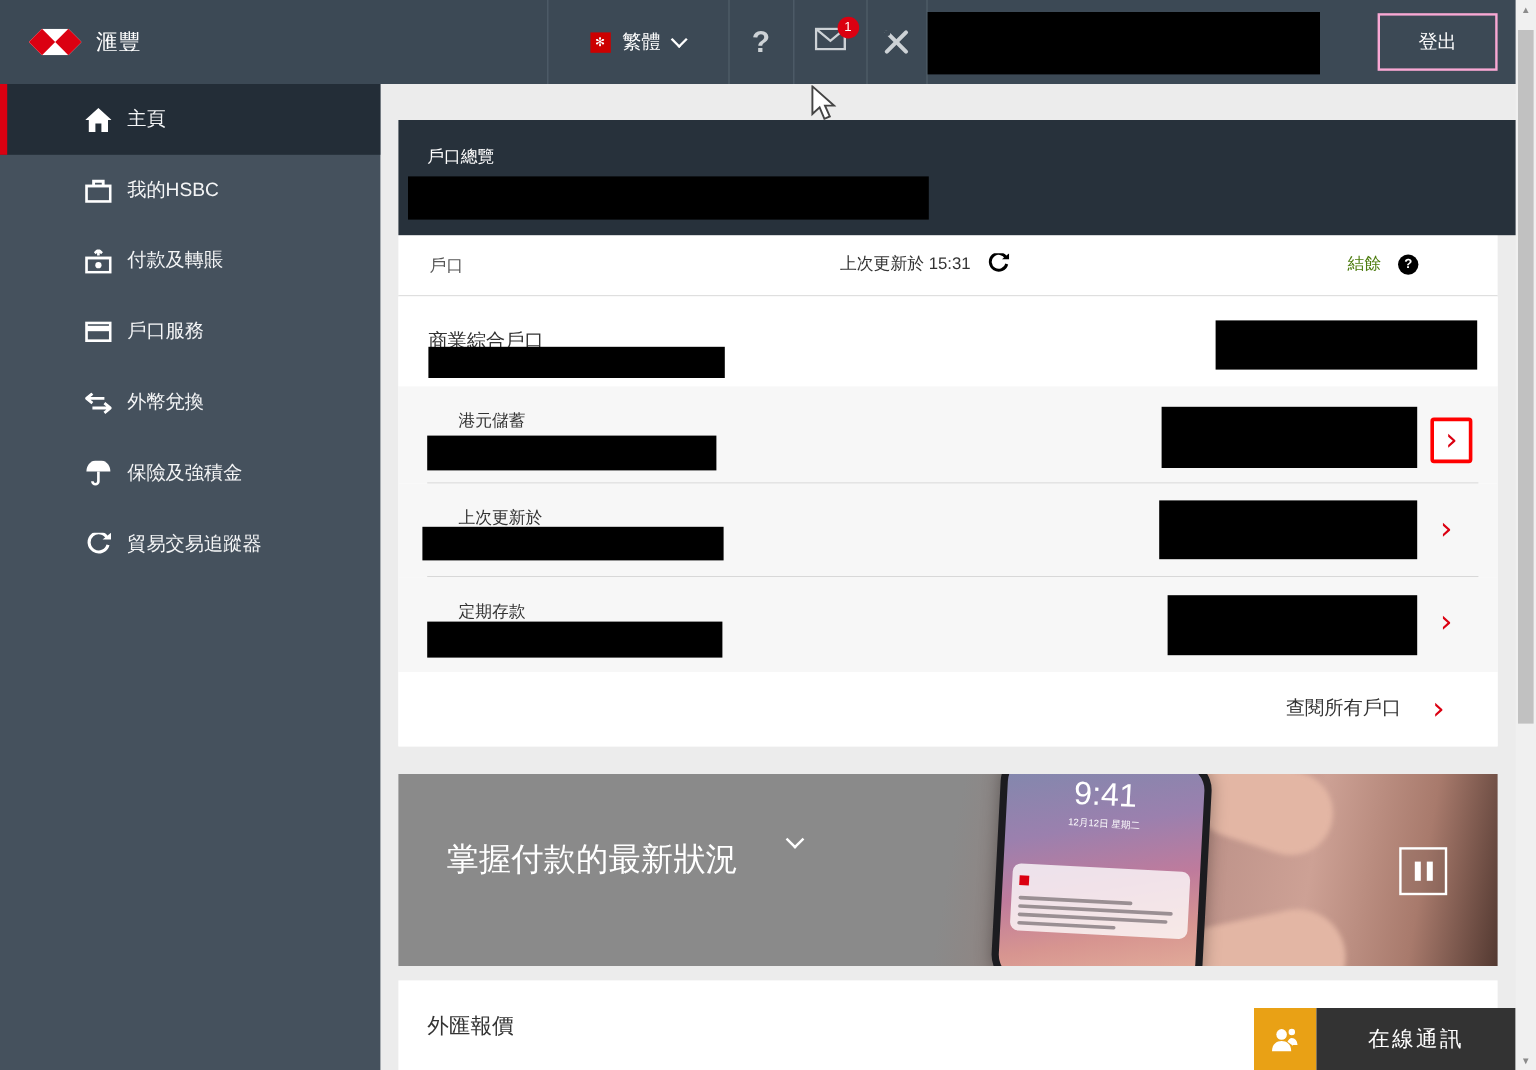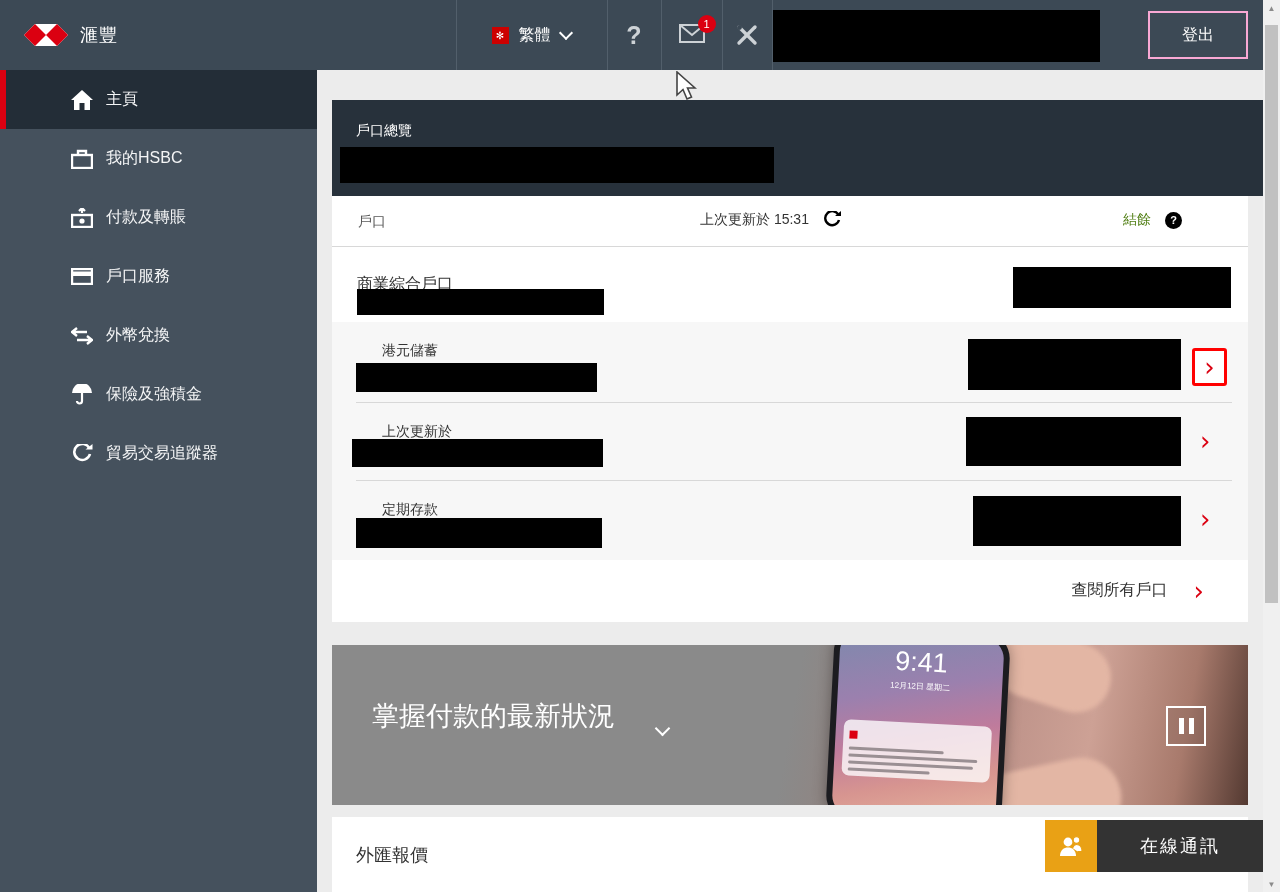--- a/index.html
+++ b/index.html
@@ -49,40 +49,40 @@
   .row-title { position:absolute; font-size:16px; color:#333; }
   .row-subtitle { position:absolute; font-size:14px; color:#333; }
   .chevron { color:#db0011; font-size:26px; line-height:20px; font-family:"DejaVu Sans", sans-serif; cursor:pointer; }
   .chev-btn { position:absolute; width:35px; height:38px; border:3px solid #f00; border-radius:3px; background:#fff; display:flex; align-items:center; justify-content:center; }
   .thin-div { position:absolute; left:24px; right:16px; height:1px; background:#d8d8d8; }
   .view-all { position:absolute; right:44px; top:20px; display:flex; align-items:center; gap:26px; font-size:16px; color:#333; cursor:pointer; }
 
   
   #banner { top:575px; height:160px; overflow:hidden;
     background:linear-gradient(100deg,#8a8a8a 0%,#8a8a8a 50%,#94817c 60%,#bd9289 72%,#cda195 82%,#a87a6c 92%,#533931 100%); }
-  .banner-title { position:absolute; left:40px; top:53px; color:#fff; font-size:27px; display:flex; align-items:flex-end; gap:42px; cursor:pointer; }
+  .banner-title { position:absolute; left:40px; top:53px; color:#fff; font-size:27px; display:flex; align-items:flex-start; gap:42px; cursor:pointer; }
   .banner-title .chev-down { border-color:#fff; width:11px; height:11px; }
   .phone { position:absolute; left:498px; top:-16px; width:176px; height:196px; background:#1c1c20; border-radius:26px; transform:rotate(3deg); padding:6px; box-shadow:0 0 14px rgba(0,0,0,0.35); }
   .phone-screen { width:100%; height:100%; border-radius:20px; overflow:hidden; position:relative;
     background:linear-gradient(168deg,#7e89ad 0%,#9b80ae 32%,#bf7b9c 55%,#d79590 76%,#e6b49d 100%); }
   .phone-time { position:absolute; top:12px; width:100%; text-align:center; color:#fff; font-size:27px; font-weight:300; }
   .phone-date { position:absolute; top:46px; width:100%; text-align:center; color:#fff; font-size:8px; }
   .notif { position:absolute; left:8px; right:8px; top:88px; height:56px; background:rgba(255,255,255,0.78); border-radius:7px; padding:5px 6px; }
   .notif-logo { width:8px; height:8px; background:#db0011; display:inline-block; }
   .notif-line { height:3px; background:#9a8f93; border-radius:2px; margin-top:4px; }
   .finger { position:absolute; background:#e3b6a4; filter:blur(2px); }
   .pause-btn { position:absolute; right:42px; top:61px; width:40px; height:40px; border:2px solid #fff; display:flex; align-items:center; justify-content:center; gap:5px; cursor:pointer; background:rgba(120,90,85,0.25); }
   .pause-bar { width:5px; height:16px; background:#fff; }
 
   
   #fx-panel { top:747px; height:75px;text-decoration:underline; }
   .fx-title { position:absolute; left:24px; top:26px; font-size:18px; color:#333; }
 
   
-  #chat-btn { position:absolute; left:1045px; top:820px; width:218px; height:52px; display:flex; cursor:pointer; z-index:30; }
+  #chat-btn { position:absolute; left:1045px; top:840px; width:218px; height:52px; display:flex; cursor:pointer; z-index:30; }
   .chat-icon-box { width:52px; height:52px; background:#e9a115; display:flex; align-items:center; justify-content:center; }
   .chat-label-box { flex:1; background:#333; color:#fff; font-size:18px; display:flex; align-items:center; justify-content:center; letter-spacing:2px; }
 
   
   #scrollbar { position:absolute; right:0; top:0; width:17px; height:892px; background:#f0f0f0; z-index:40; }
   .sb-arrow { position:absolute; left:0; width:17px; height:16px; display:flex; align-items:center; justify-content:center; color:#8b8b8b; font-size:8px; }
   .sb-thumb { position:absolute; left:2px; top:25px; width:13px; height:578px; background:#c1c1c1; }
 
   #cursor { position:absolute; left:675px; top:71px; z-index:99; pointer-events:none; }
 </style>

